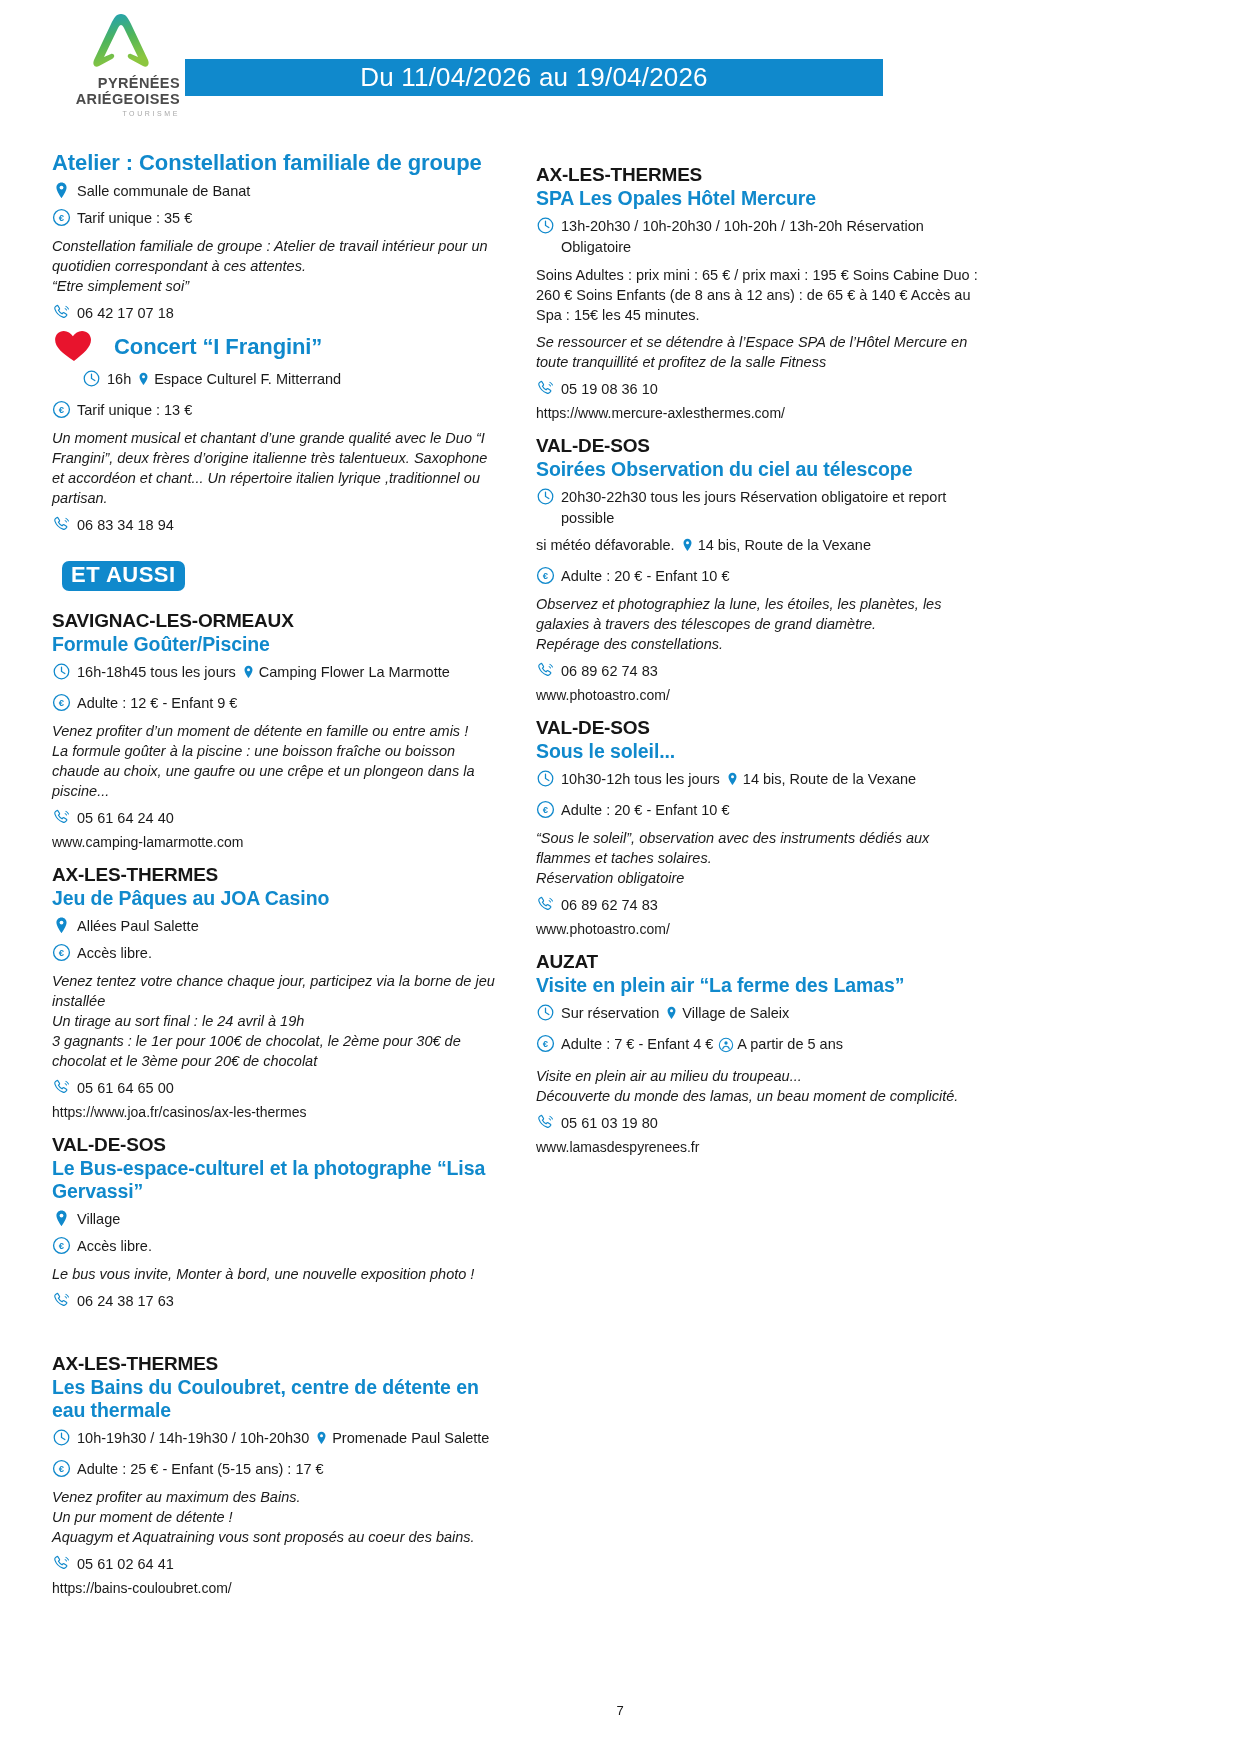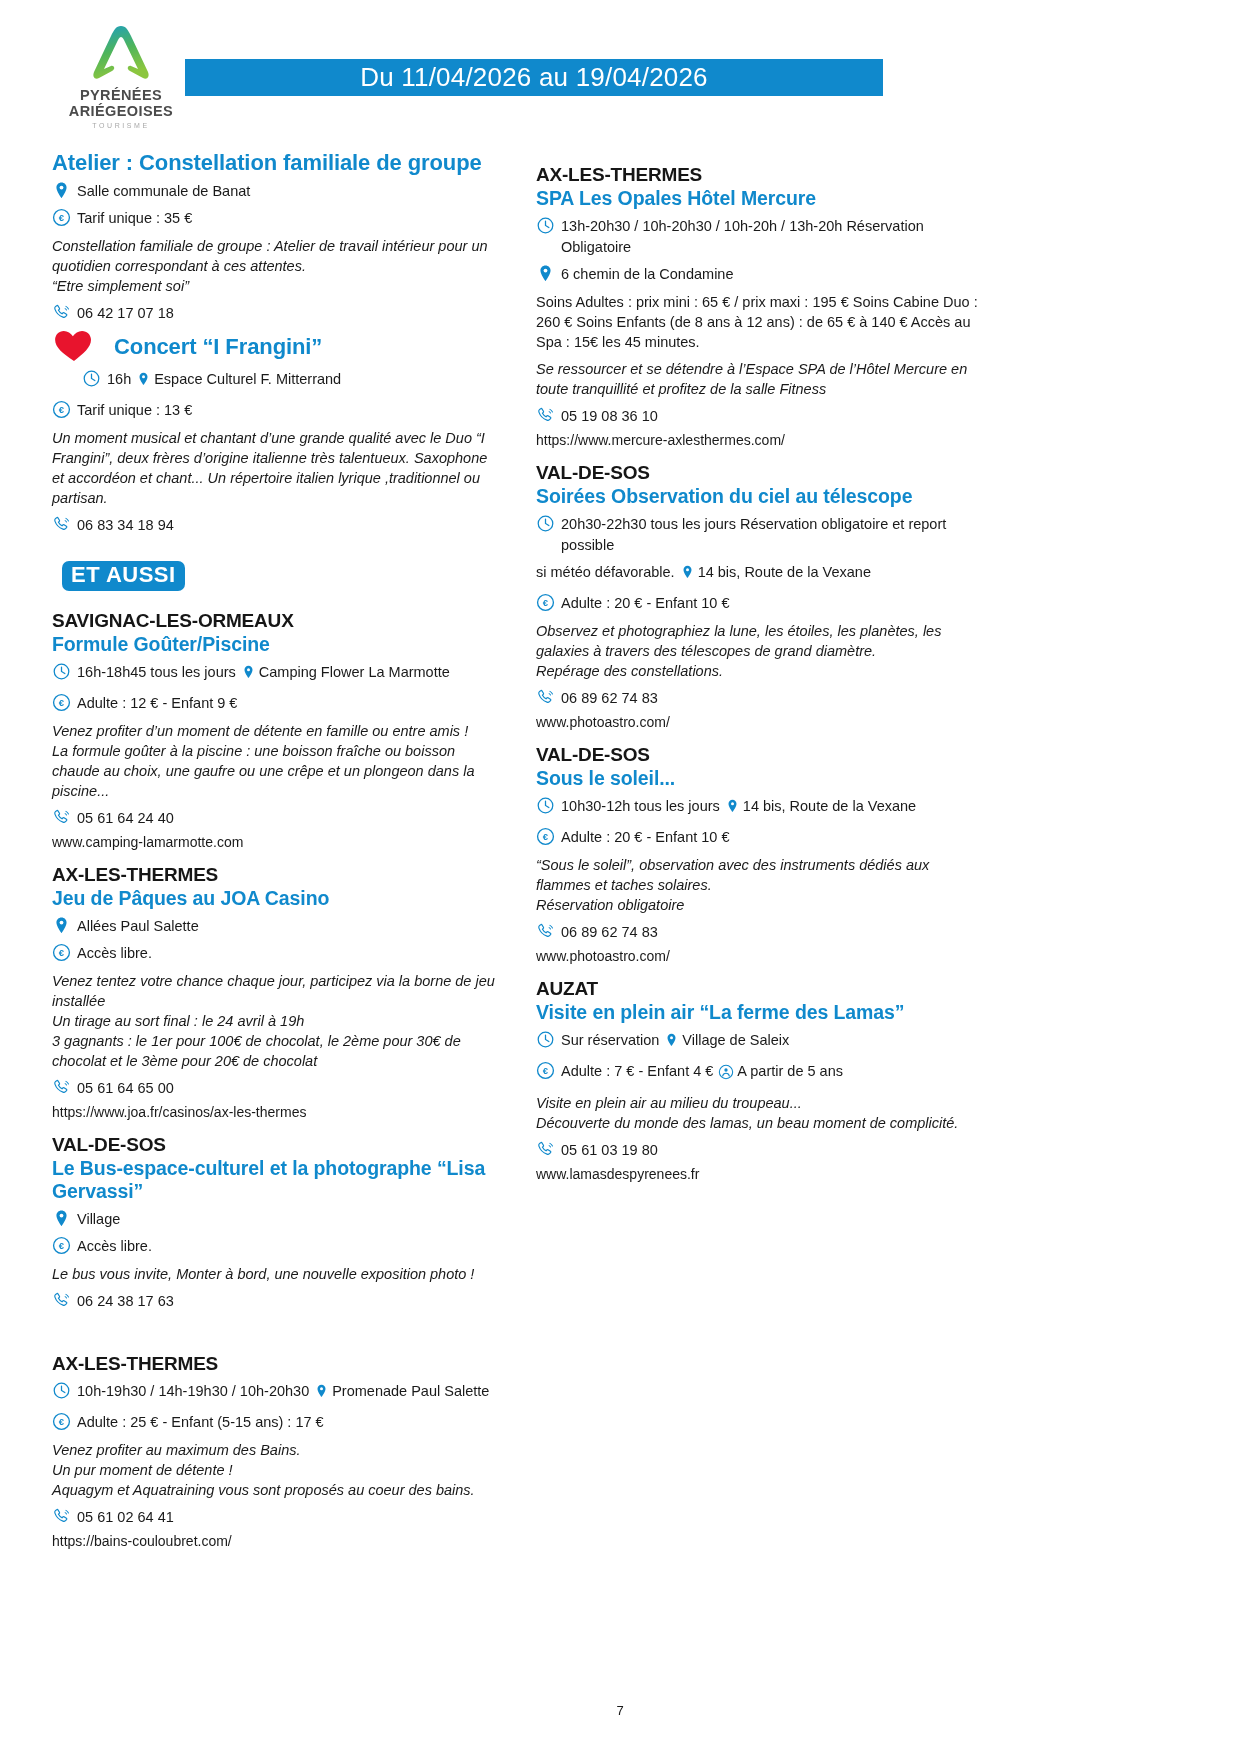--- a/index.html
+++ b/index.html
@@ -8,22 +8,22 @@
     background: #ffffff;
     font-family: "Liberation Sans", sans-serif;
     color: #1a1a1a;
     overflow: hidden;
   }
   .page { position: relative; width: 1240px; height: 1754px; }
 
   
   .header { position: absolute; top: 0; left: 0; width: 1240px; height: 145px; }
   .logo-block {
-    position: absolute; left: 62px; top: 22px;
-    width: 118px; text-align: center;
+    position: absolute; left: 62px; top: 10px;
+    width: 118px; text-align: right;
   }
   .logo-mark { width: 66px; height: 62px; margin: 0 auto 4px auto; display:block; }
   .logo-name {
     font-weight: 700; font-size: 14.5px; line-height: 15.5px;
     color: #4b4b4b; letter-spacing: .4px;
   }
   .logo-sub {
     font-size: 7px; color: #8a8a8a; letter-spacing: 2.6px;
     margin-top: 3px; opacity:.75;
   }
@@ -277,20 +277,21 @@
             <svg class="ic" viewBox="0 0 24 24">
               <path d="M4.3 4.6c-.8.8-1 2-.6 3.1 1.6 4.6 5.6 8.6 10.2 10.2 1.1.4 2.3.2 3.1-.6l1.4-1.4c.5-.5.4-1.2-.2-1.6l-3-1.9c-.5-.3-1.1-.2-1.5.2l-1 1c-1.9-1-3.5-2.6-4.5-4.5l1-1c.4-.4.5-1 .2-1.5l-1.9-3c-.4-.6-1.1-.7-1.6-.2z" fill="none" stroke="#1089cc" stroke-width="1.5"></path>
               <path d="M17.6 4.3a6.4 6.4 0 013.2 3.2M16.6 7.1a3.4 3.4 0 011.7 1.7" fill="none" stroke="#1089cc" stroke-width="1.3" stroke-linecap="round"></path>
             </svg>
             <span class="txt">06 24 38 17 63</span>
           </div>
         </div>
         <div class="spacer-lg"></div>
         <div class="event">
           <div class="town">AX-LES-THERMES</div>
+          <div class="title-sub">Les Bains du Couloubret, centre de détente en eau thermale</div>
           <div class="line ">
             <svg class="ic" viewBox="0 0 24 24">
               <circle cx="12" cy="12" r="9.2" fill="none" stroke="#1089cc" stroke-width="1.6"></circle>
               <path d="M12 6.6V12l4.2 2.6" fill="none" stroke="#1089cc" stroke-width="1.6" stroke-linecap="round"></path>
             </svg>
             <span class="txt">10h-19h30 / 14h-19h30 / 10h-20h30<span class="inline-ic"><svg width="15" height="18" viewBox="0 0 24 24">
                   <path d="M12 2c-3.6 0-6.4 2.8-6.4 6.3 0 4.6 5.6 12.3 6 12.8.2.3.6.3.8 0 .4-.5 6-8.2 6-12.8C18.4 4.8 15.6 2 12 2z" fill="#1089cc"></path>
                   <circle cx="12" cy="8.3" r="2.4" fill="#fff"></circle>
                 </svg></span>Promenade Paul Salette</span>
           </div>
@@ -319,27 +320,20 @@
     <div class="col col-right" id="col-right">
         <div class="event">
           <div class="town">AX-LES-THERMES</div>
           <div class="title-sub">SPA Les Opales Hôtel Mercure</div>
           <div class="line ">
             <svg class="ic" viewBox="0 0 24 24">
               <circle cx="12" cy="12" r="9.2" fill="none" stroke="#1089cc" stroke-width="1.6"></circle>
               <path d="M12 6.6V12l4.2 2.6" fill="none" stroke="#1089cc" stroke-width="1.6" stroke-linecap="round"></path>
             </svg>
             <span class="txt">13h-20h30 / 10h-20h30 / 10h-20h / 13h-20h Réservation Obligatoire</span>
-          </div>
-          <div class="line ">
-            <svg class="ic" viewBox="0 0 24 24">
-              <path d="M12 2c-3.6 0-6.4 2.8-6.4 6.3 0 4.6 5.6 12.3 6 12.8.2.3.6.3.8 0 .4-.5 6-8.2 6-12.8C18.4 4.8 15.6 2 12 2z" fill="#1089cc"></path>
-              <circle cx="12" cy="8.3" r="2.4" fill="#fff"></circle>
-            </svg>
-            <span class="txt">6 chemin de la Condamine</span>
           </div>
           <div class="plain">Soins Adultes : prix mini : 65 € / prix maxi : 195 € Soins Cabine Duo : 260 € Soins Enfants (de 8 ans à 12 ans) : de 65 € à 140 € Accès au Spa : 15€ les 45 minutes.</div>
           <div class="desc">
             <div>Se ressourcer et se détendre à l’Espace SPA de l’Hôtel Mercure en toute tranquillité et profitez de la salle Fitness</div>
           </div>
           <div class="line ">
             <svg class="ic" viewBox="0 0 24 24">
               <path d="M4.3 4.6c-.8.8-1 2-.6 3.1 1.6 4.6 5.6 8.6 10.2 10.2 1.1.4 2.3.2 3.1-.6l1.4-1.4c.5-.5.4-1.2-.2-1.6l-3-1.9c-.5-.3-1.1-.2-1.5.2l-1 1c-1.9-1-3.5-2.6-4.5-4.5l1-1c.4-.4.5-1 .2-1.5l-1.9-3c-.4-.6-1.1-.7-1.6-.2z" fill="none" stroke="#1089cc" stroke-width="1.5"></path>
               <path d="M17.6 4.3a6.4 6.4 0 013.2 3.2M16.6 7.1a3.4 3.4 0 011.7 1.7" fill="none" stroke="#1089cc" stroke-width="1.3" stroke-linecap="round"></path>
             </svg>

